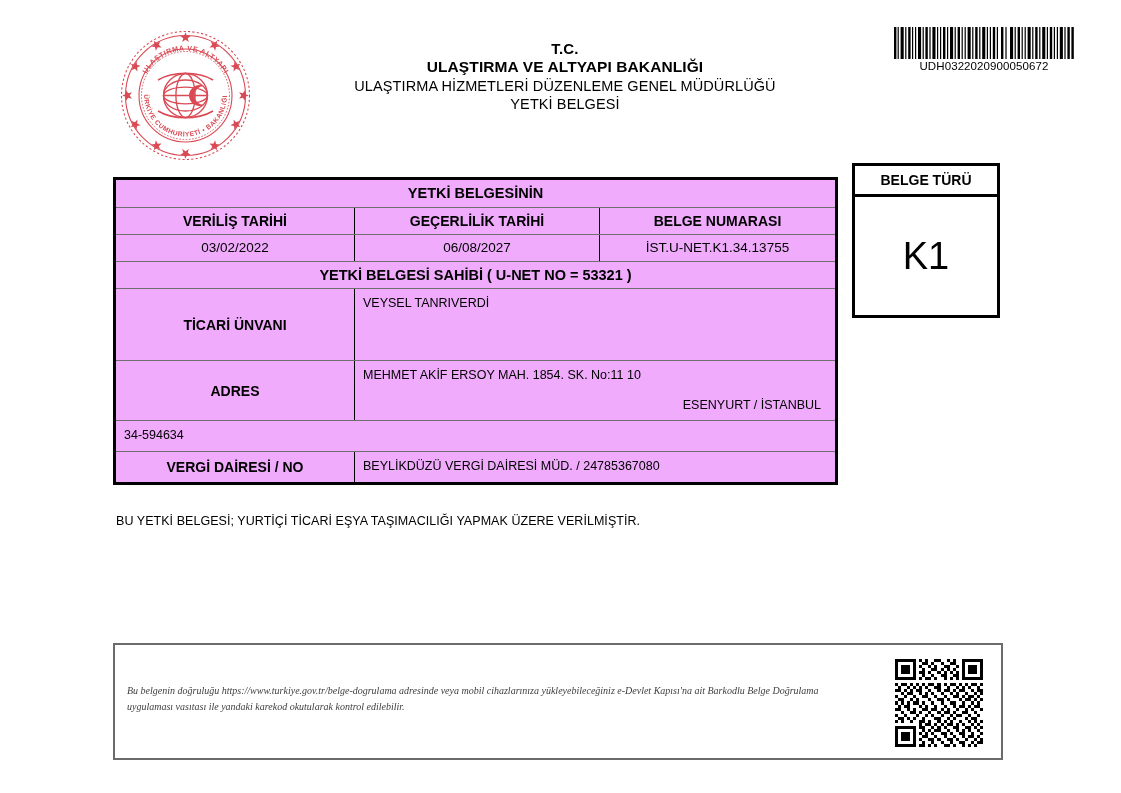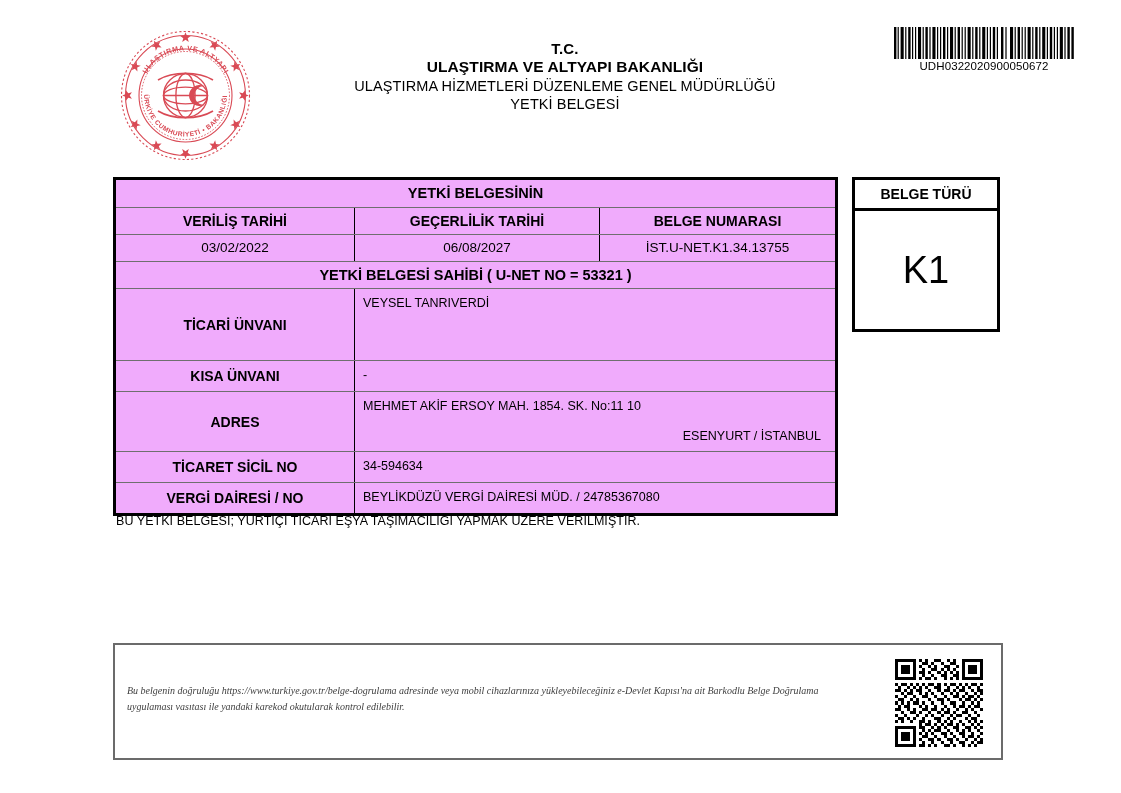--- a/index.html
+++ b/index.html
@@ -161,21 +161,21 @@
     margin-top: 16px;
   }
   .r-tall { min-height: 72px; }
   .r-short { min-height: 31px; }
   .r-addr { min-height: 60px; }
 
   
   #belge-turu {
     position: absolute;
     left: 852px;
-    top: 177px;
+    top: 163px;
     width: 148px;
     height: 155px;
     border: 3px solid #000;
     box-sizing: border-box;
     background: #fff;
   }
   #belge-turu-head {
     height: 31px;
     border-bottom: 3px solid #000;
     box-sizing: border-box;
@@ -399,37 +399,30 @@
     <div class="cell-full">YETKİ BELGESİ SAHİBİ ( U-NET NO = 53321 )</div>
   </div>
 
   <div class="row r-tall">
     <div class="lbl-cell">TİCARİ ÜNVANI</div>
     <div class="val-cell">
       <div>VEYSEL TANRIVERDİ</div>
     </div>
   </div>
 
-  <div class="row r-short">
-    <div class="lbl-cell">KISA ÜNVANI</div>
-    <div class="val-cell">
-      <div>-</div>
-    </div>
-  </div>
 
   <div class="row r-addr">
     <div class="lbl-cell">ADRES</div>
     <div class="val-cell">
       <div>MEHMET AKİF ERSOY MAH. 1854. SK. No:11 10</div>
       <div class="line2">ESENYURT / İSTANBUL</div>
     </div>
   </div>
 
   <div class="row r-short">
-    <div class="lbl-cell">TİCARET SİCİL NO</div>
     <div class="val-cell">
       <div>34-594634</div>
     </div>
   </div>
 
   <div class="row r-short">
     <div class="lbl-cell">VERGİ DAİRESİ / NO</div>
     <div class="val-cell">
       <div>BEYLİKDÜZÜ VERGİ DAİRESİ MÜD. / 24785367080</div>
     </div>

